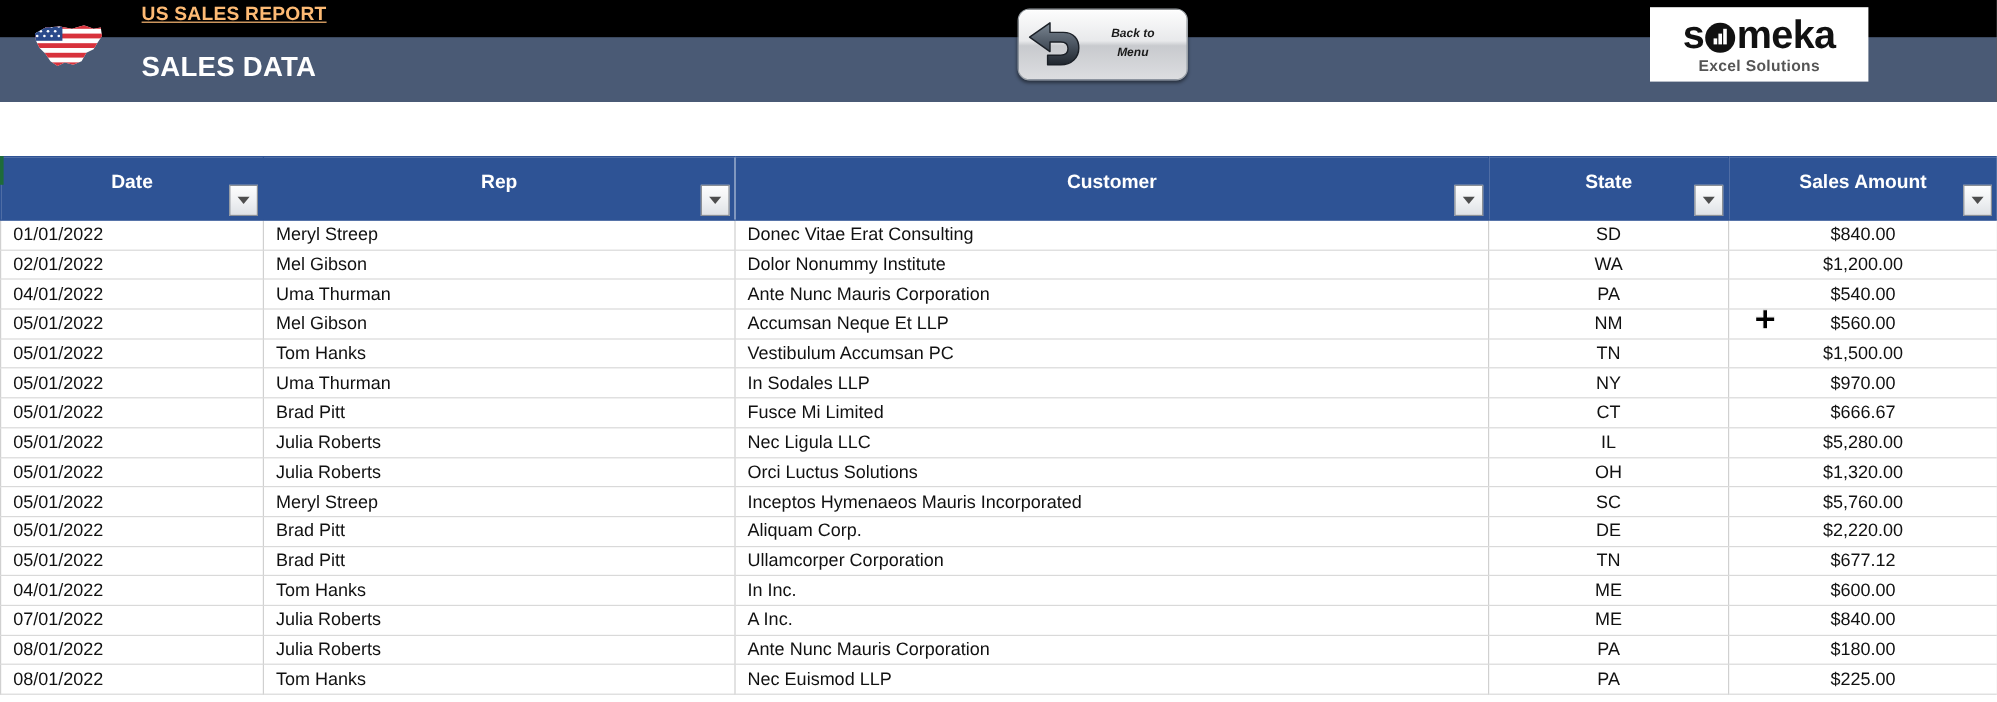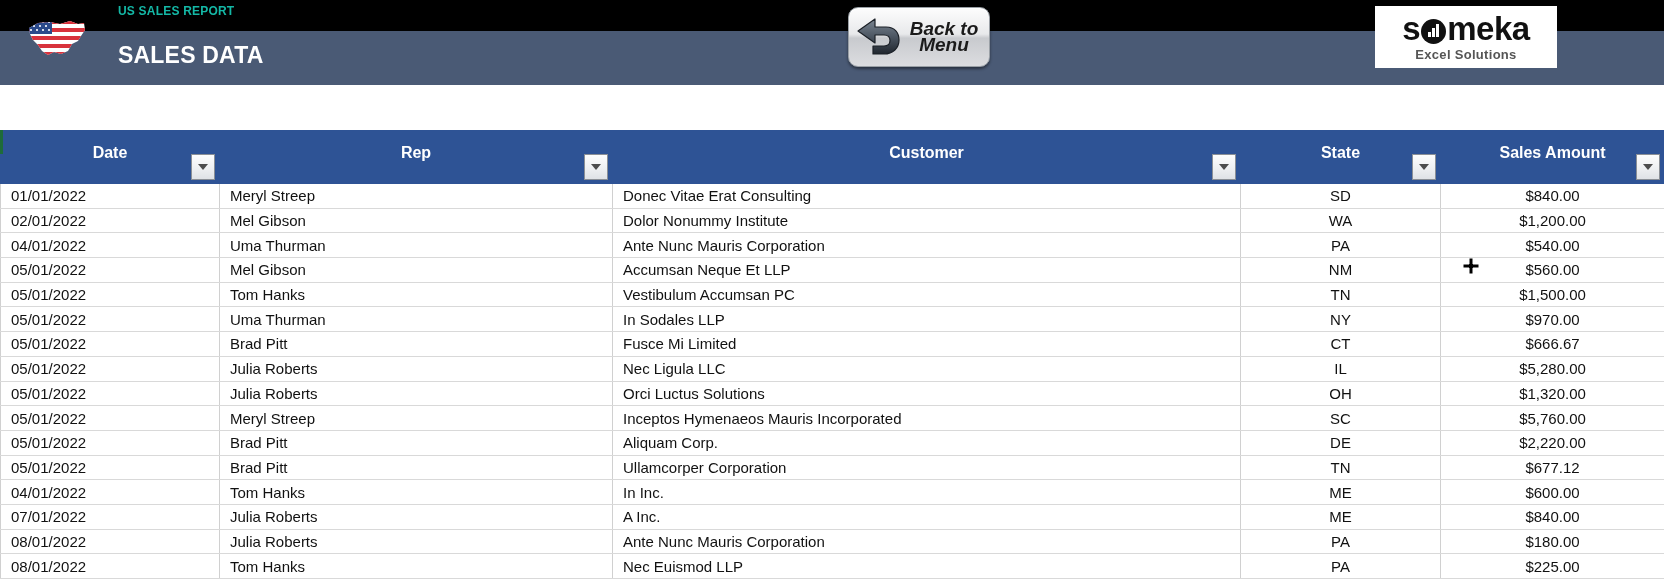--- a/index.html
+++ b/index.html
@@ -6,33 +6,33 @@
   html,body{ width:1664px; height:585px; overflow:hidden; background:#ffffff;
     font-family:"Liberation Sans", sans-serif; }
 
   
   .banner{ position:relative; width:1664px; height:85px; background:#000000; }
   .banner .black-strip{ position:absolute; left:0; top:0; width:1664px; height:31px; background:#000000; }
   .banner .slate-strip{ position:absolute; left:0; top:31px; width:1664px; height:54px; background:#4a5a75; }
 
   .flag-icon{ position:absolute; left:26px; top:14px; width:62px; height:48px; }
 
-  .report-title{ position:absolute; left:118px; top:4px; font-size:12px; font-weight:bold;
-    color:#14b8a6; letter-spacing:.2px; white-space:nowrap; }
+  .report-title{ position:absolute; left:118px; top:4px; font-size:16px; font-weight:bold;
+    color:#fdba74; letter-spacing:.2px; white-space:nowrap;text-decoration:underline; }
   .sheet-title{ position:absolute; left:118px; top:42px; font-size:23px; font-weight:bold;
     color:#ffffff; letter-spacing:.2px; white-space:nowrap; }
 
   
   .back-btn{ position:absolute; left:848px; top:7px; width:142px; height:60px;
     border-radius:10px; border:1px solid #9aa0a6;
     background:linear-gradient(180deg,#fdfdfd 0%,#e8e9eb 45%,#c8cace 52%,#dcdde0 100%);
     box-shadow:0 2px 3px rgba(0,0,0,.45), inset 0 1px 0 rgba(255,255,255,.9);
     display:flex; align-items:center; cursor:pointer; }
   .back-btn .arrow{ width:52px; height:48px; margin-left:4px; flex:0 0 auto; }
-  .back-btn .btxt{ font-size:19px; font-weight:bold; font-style:italic; color:#1a1a1a;
+  .back-btn .btxt{ font-size:10px; font-weight:bold; font-style:italic; color:#1a1a1a;
     line-height:16px; text-align:center; flex:1; padding-right:6px; }
 
   
   .someka{ position:absolute; left:1375px; top:6px; width:182px; height:62px;
     background:#ffffff; display:flex; flex-direction:column; align-items:center;
     justify-content:center; }
   .someka .word{ font-size:33px; font-weight:bold; color:#111111; line-height:34px;
     letter-spacing:-.5px; display:flex; align-items:baseline; }
   .someka .o-mark{ display:inline-block; width:25px; height:25px; border-radius:50%;
     background:#111; position:relative; margin:0 1px; top:4px; }

